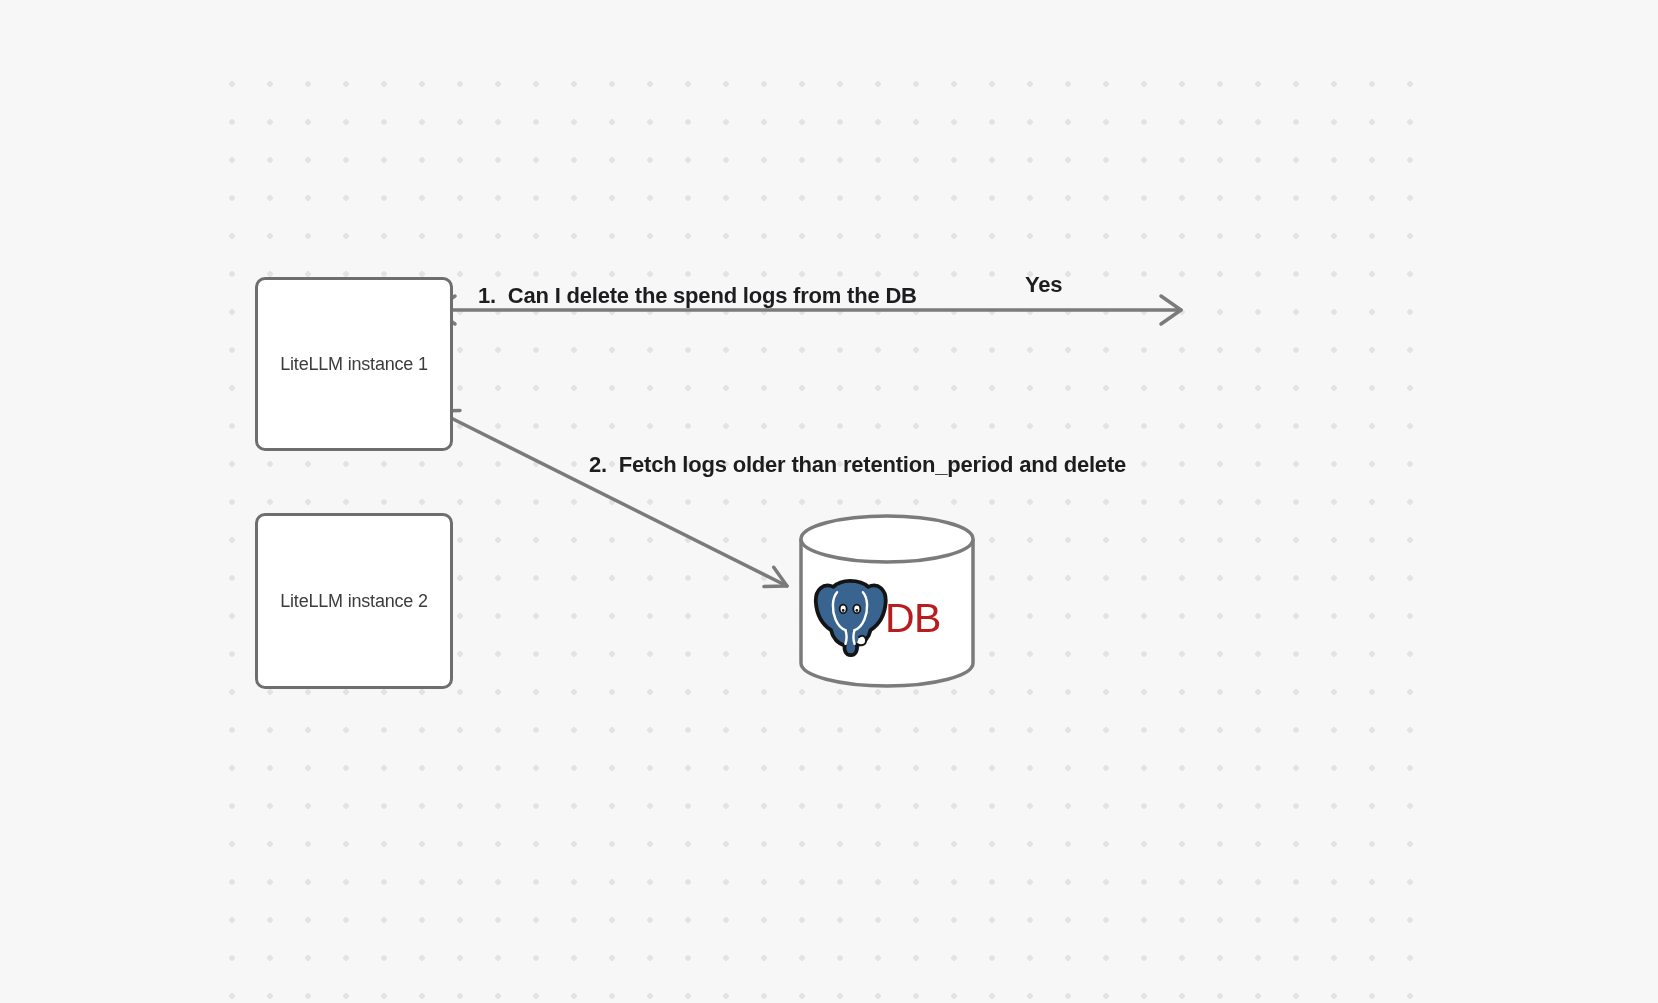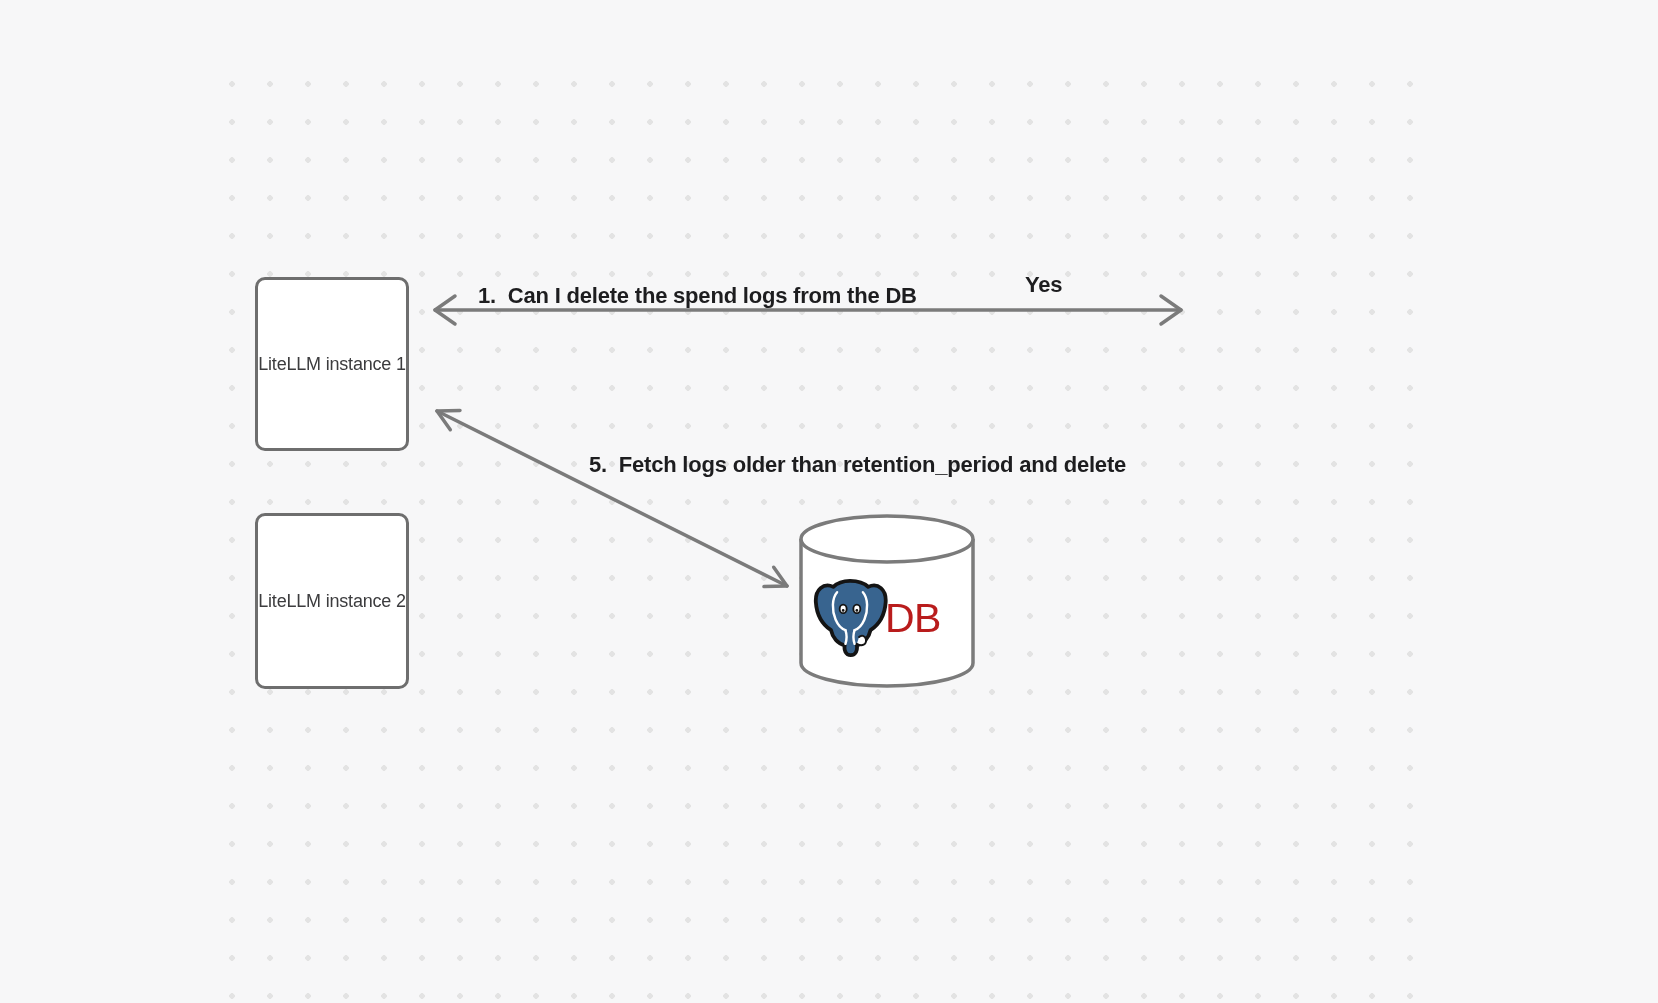--- a/index.html
+++ b/index.html
@@ -13,21 +13,21 @@
     background-image:radial-gradient(circle at 19px 19px,#e3e3e3 2.6px,transparent 3px);
     background-size:38px 38px;
     pointer-events:none;
   }
   .arrow-layer{position:absolute;left:0;top:0;z-index:2;}
   .node{
     position:absolute;z-index:3;background:#ffffff;border:3px solid #6e6e6e;
     display:flex;align-items:center;justify-content:center;box-sizing:border-box;
   }
   .instance-box{
-    left:255px;width:154px;height:176px;border-radius:10px;
+    left:255px;width:198px;height:176px;border-radius:10px;
     font-size:18px;color:#3c3c3e;letter-spacing:-0.2px;text-align:center;
   }
   .box-1{top:277px;height:174px;}
   .box-2{top:513px;}
   .box-3{top:755px;}
   .redis-node{
     left:1176px;top:278px;width:226px;height:174px;border-radius:54px;
     flex-direction:column;row-gap:2px;
   }
   .redis-word{
@@ -92,15 +92,15 @@
         <circle cx="41" cy="44" r="1.8" fill="#141414" stroke="none"></circle>
         <circle cx="59" cy="44" r="1.8" fill="#141414" stroke="none"></circle>
         <path fill="#ffffff" stroke-width="2.6" d="M59,88 C66,92 72,89 71,82 C70,77 65,76 62,79"></path>
       </g>
     </svg>
     <span class="db-label">DB</span>
   </div>
 
   <div class="edge-label label-1">1.  Can I delete the spend logs from the DB</div>
   <div class="edge-label label-yes">Yes</div>
-  <div class="edge-label label-2">5.  Fetch logs older than retention_period and delete</div>
+  <div class="edge-label label-2">2.  Fetch logs older than retention_period and delete</div>
 
 </div>
 
 </body></html>

